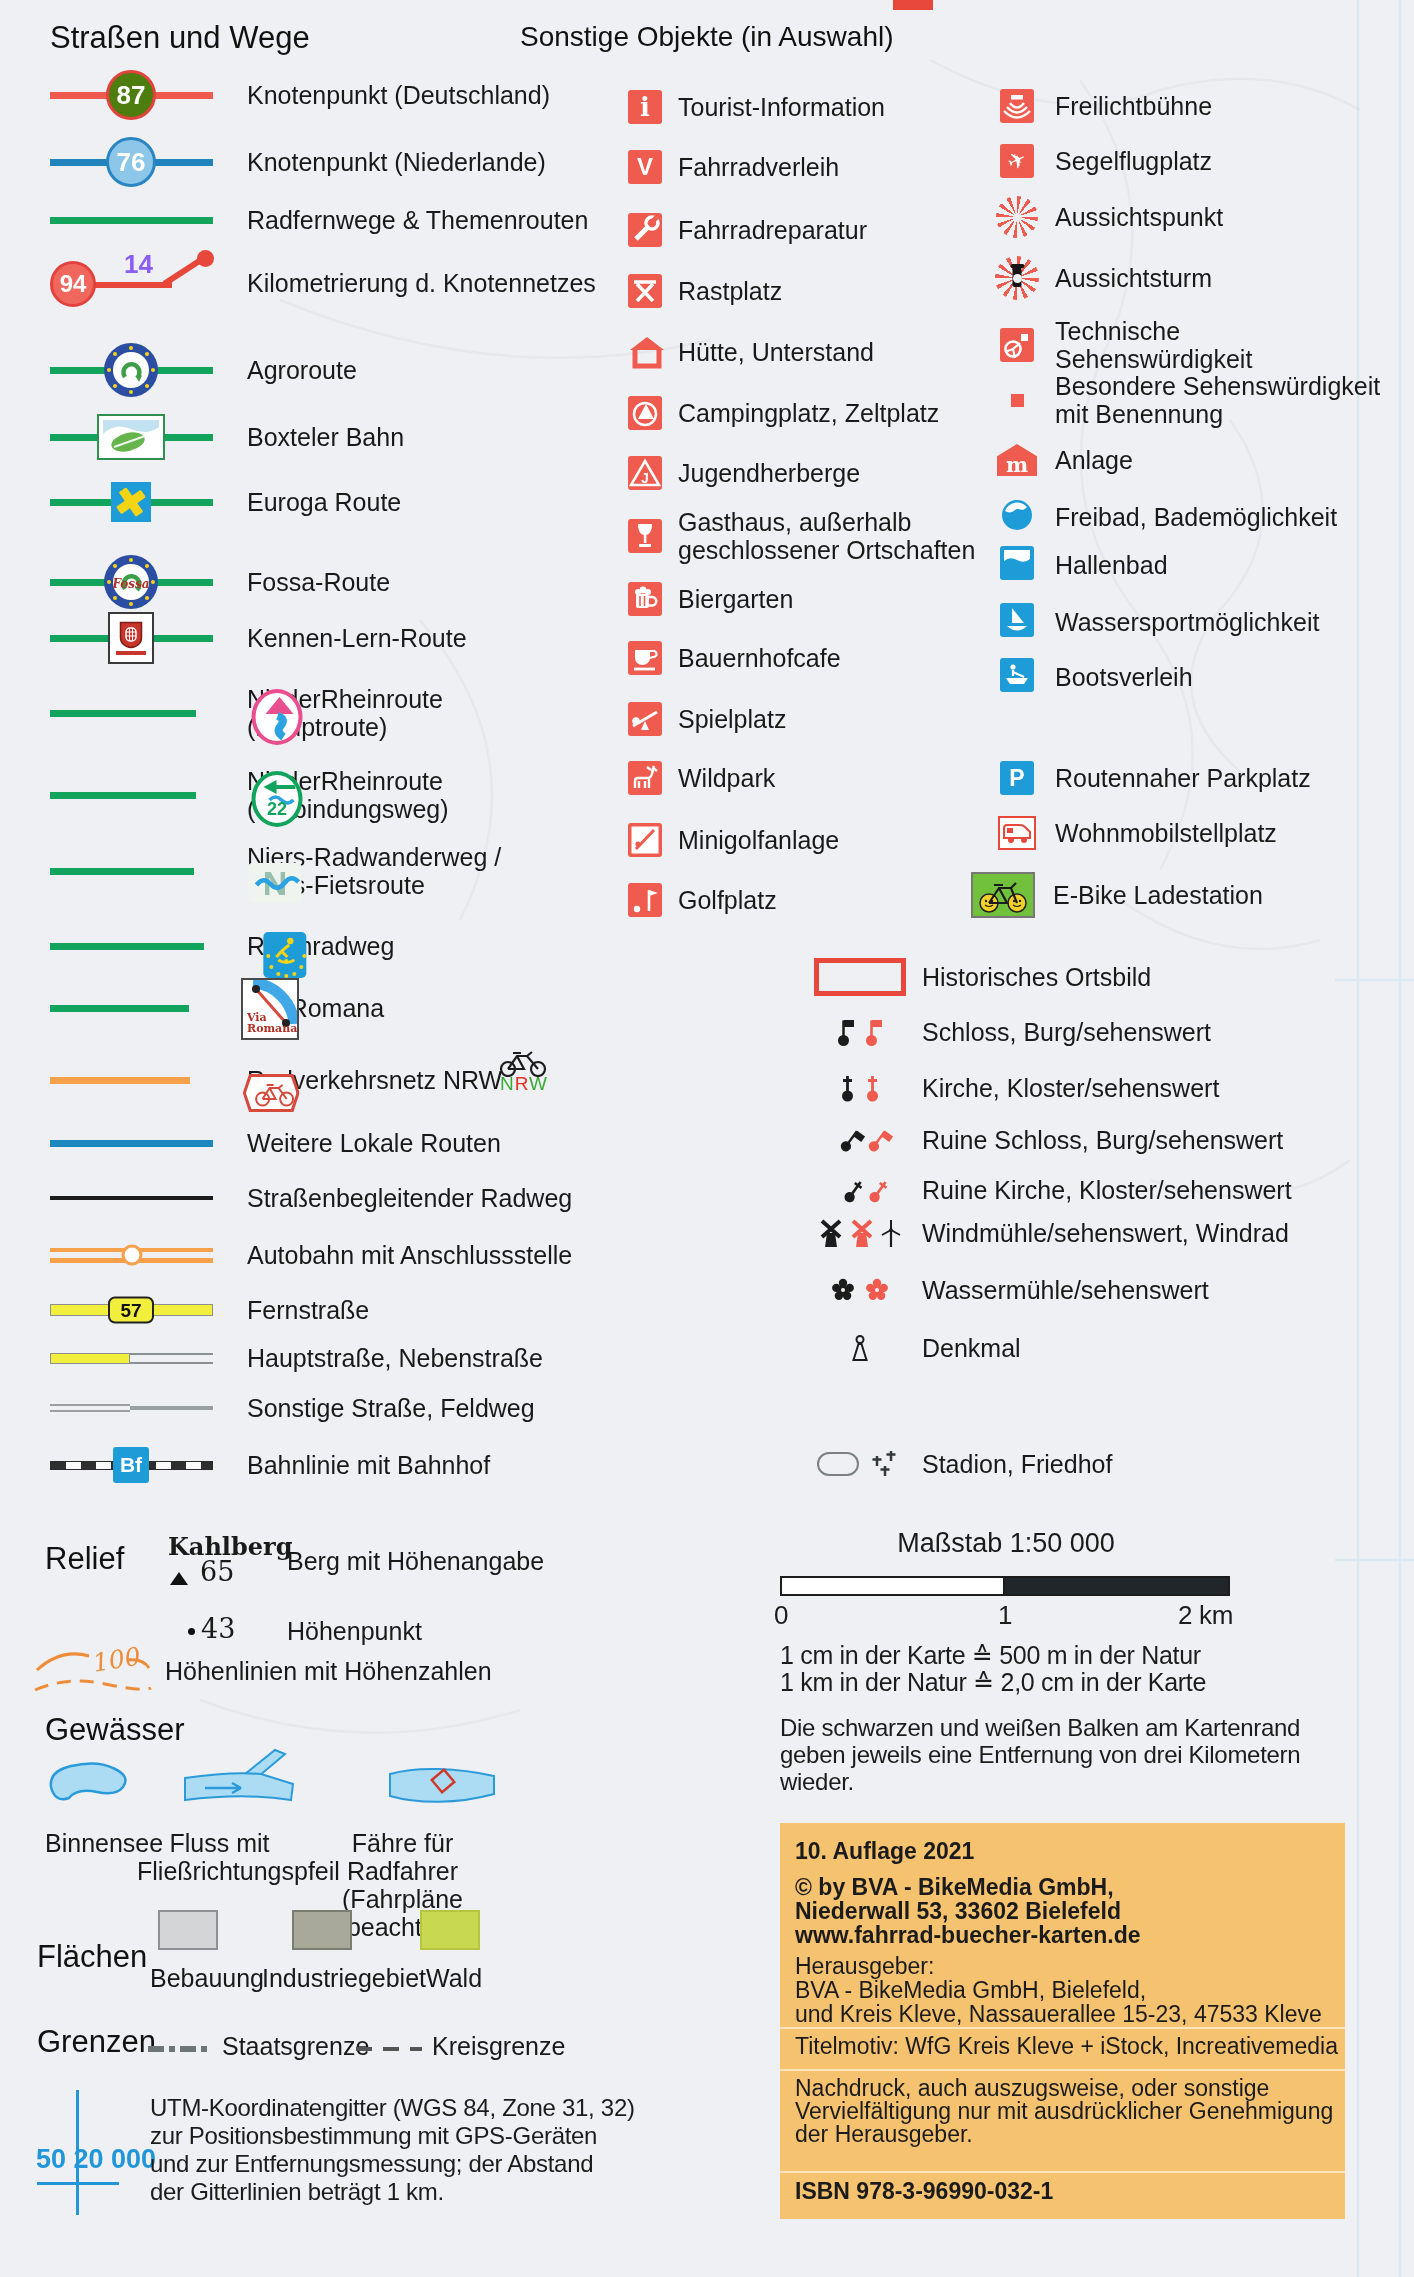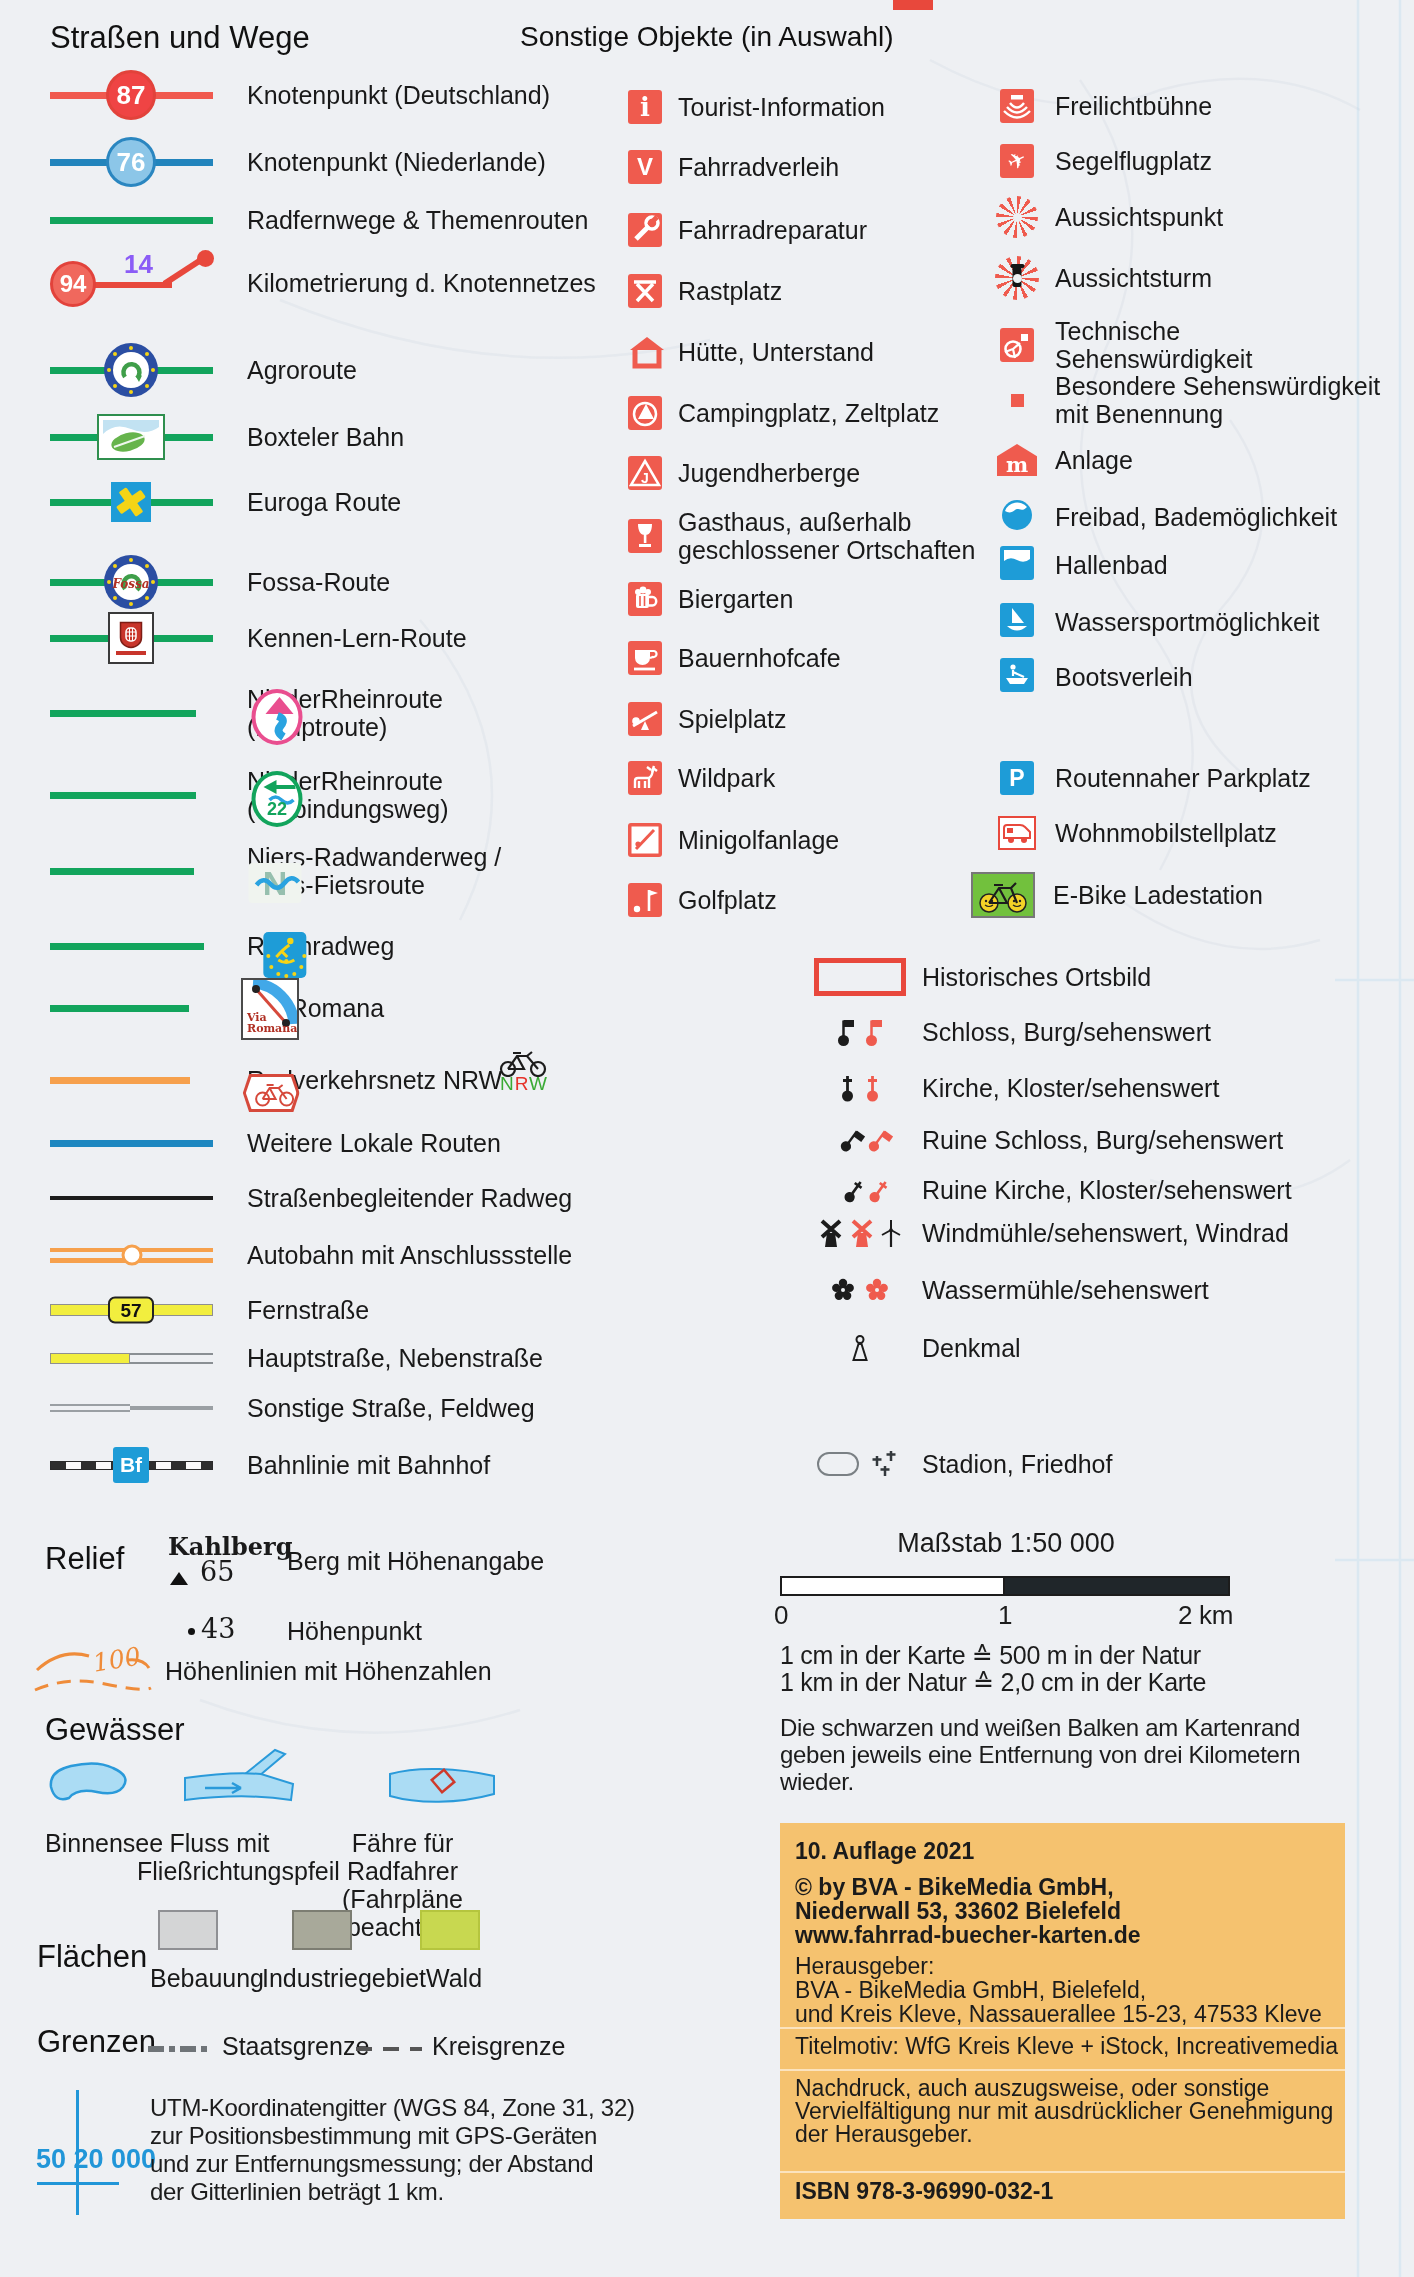--- a/index.html
+++ b/index.html
@@ -140,21 +140,21 @@
     </g>
   </svg>
   <div class="topmark"></div>
 
   <h1 class="abs h-main" style="left:50px;top:20px;">Straßen und Wege</h1>
   <h2 class="abs h-sub" style="left:520px;top:21px;">Sonstige Objekte (in Auswahl)</h2>
 
   <div class="lr" style="top:63px">
     <div class="ls">
       <span class="line" style="background:#f0594e"></span>
-      <span class="bdg kc" style="background:#ef4444;border-color:#e2423b">
+      <span class="bdg kc" style="background:#4d7c0f;border-color:#e2423b">
           <span>87</span>
         </span>
     </div>
     <div class="lt">Knotenpunkt (Deutschland)</div>
   </div>
 
   <div class="lr" style="top:130px">
     <div class="ls">
       <span class="line" style="background:#2284bc"></span>
       <span class="bdg kc" style="background:#8cc6e8;border-color:#2a86c0">

